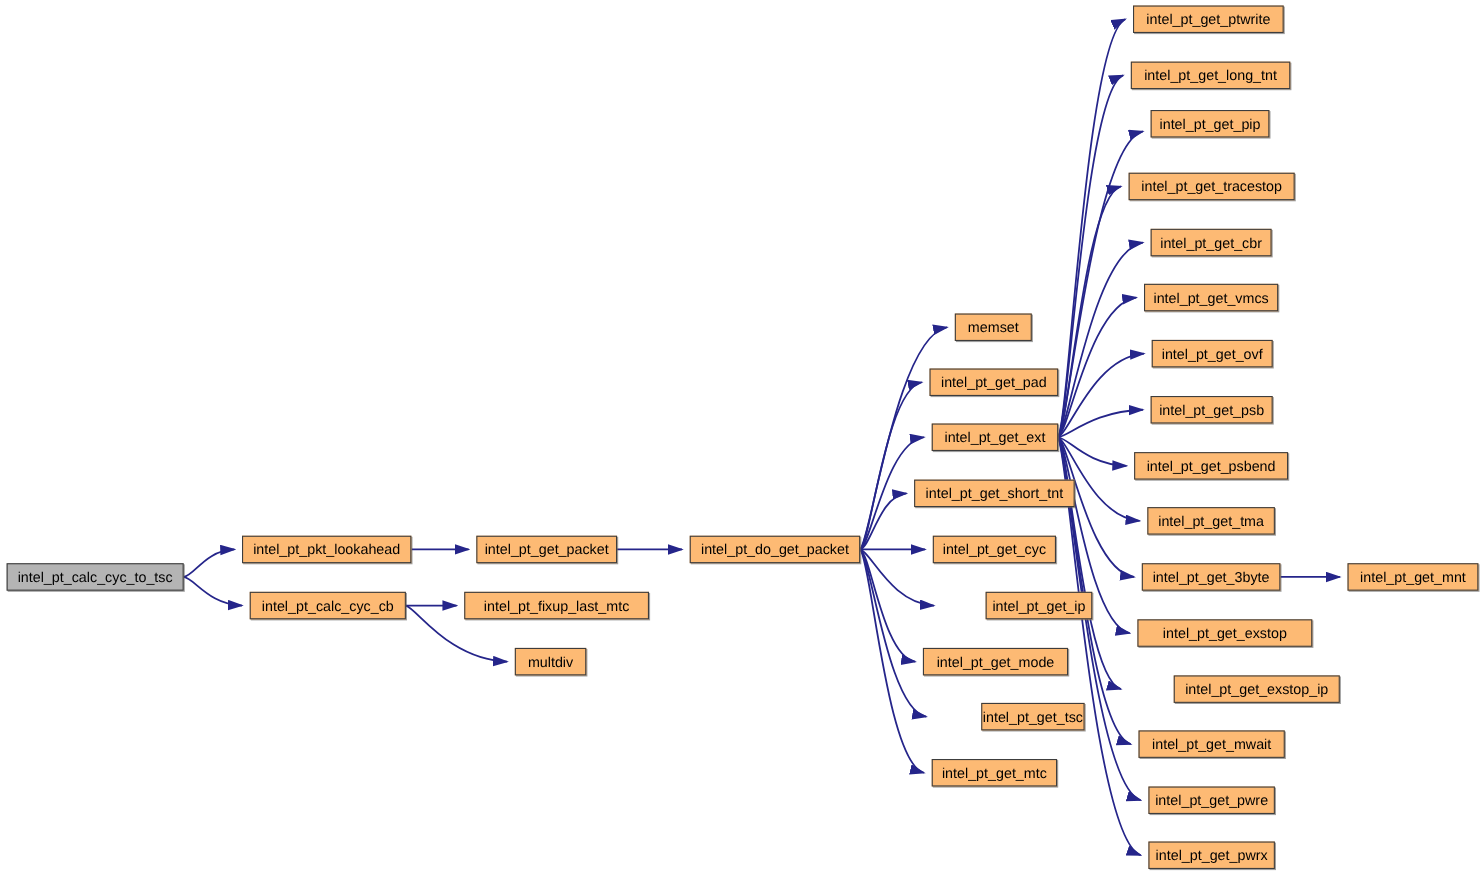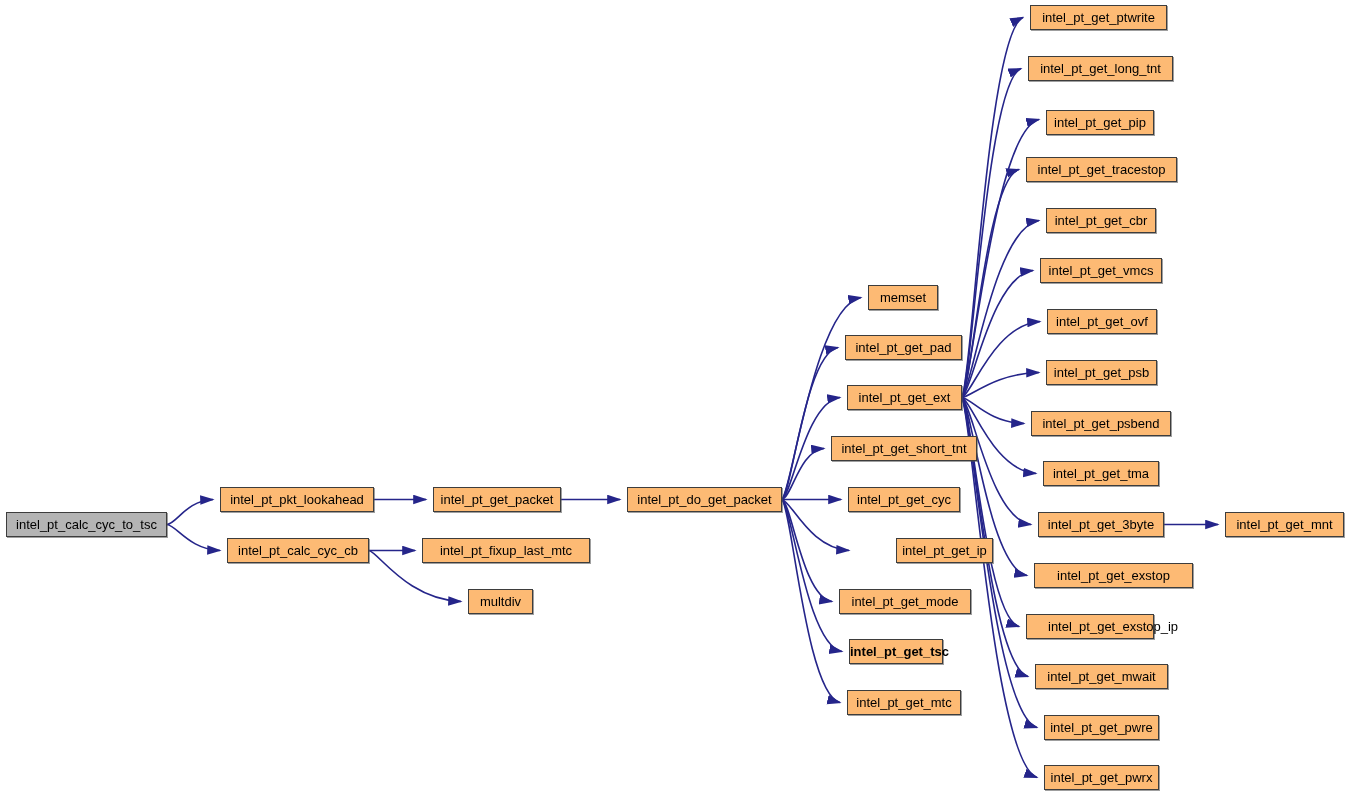--- a/index.html
+++ b/index.html
@@ -95,33 +95,33 @@
       <div class="node" style="left: 422px; top: 538px; width: 168px;">intel_pt_fixup_last_mtc</div>
       <div class="node" style="left: 468px; top: 589px; width: 65px;">multdiv</div>
       <div class="node" style="left: 627px; top: 487px; width: 155px;">intel_pt_do_get_packet</div>
       <div class="node" style="left: 868px; top: 285px; width: 70px;">memset</div>
       <div class="node" style="left: 845px; top: 335px; width: 117px;">intel_pt_get_pad</div>
       <div class="node" style="left: 847px; top: 385px; width: 115px;">intel_pt_get_ext</div>
       <div class="node" style="left: 831px; top: 436px; width: 146px;">intel_pt_get_short_tnt</div>
       <div class="node" style="left: 848px; top: 487px; width: 112px;">intel_pt_get_cyc</div>
       <div class="node" style="left: 896px; top: 538px; width: 97px;">intel_pt_get_ip</div>
       <div class="node" style="left: 839px; top: 589px; width: 132px;">intel_pt_get_mode</div>
-      <div class="node" style="left: 849px; top: 639px; width: 94px; font-weight: bold;">intel_pt_get_tsc</div>
+      <div class="node" style="left: 892px; top: 639px; width: 94px;">intel_pt_get_tsc</div>
       <div class="node" style="left: 847px; top: 690px; width: 114px;">intel_pt_get_mtc</div>
       <div class="node" style="left: 1030px; top: 5px; width: 137px;">intel_pt_get_ptwrite</div>
       <div class="node" style="left: 1028px; top: 56px; width: 145px;">intel_pt_get_long_tnt</div>
-      <div class="node" style="left: 1046px; top: 110px; width: 108px;">intel_pt_get_pip</div>
+      <div class="node" style="left: 1046px; top: 100px; width: 108px;">intel_pt_get_pip</div>
       <div class="node" style="left: 1026px; top: 157px; width: 151px;">intel_pt_get_tracestop</div>
       <div class="node" style="left: 1046px; top: 208px; width: 110px;">intel_pt_get_cbr</div>
       <div class="node" style="left: 1040px; top: 258px; width: 122px;">intel_pt_get_vmcs</div>
       <div class="node" style="left: 1047px; top: 309px; width: 110px;">intel_pt_get_ovf</div>
       <div class="node" style="left: 1046px; top: 360px; width: 111px;">intel_pt_get_psb</div>
       <div class="node" style="left: 1031px; top: 411px; width: 140px;">intel_pt_get_psbend</div>
       <div class="node" style="left: 1043px; top: 461px; width: 116px;">intel_pt_get_tma</div>
       <div class="node" style="left: 1038px; top: 512px; width: 126px;">intel_pt_get_3byte</div>
       <div class="node" style="left: 1034px; top: 563px; width: 159px;">intel_pt_get_exstop</div>
-      <div class="node" style="left: 1026px; top: 614px; width: 128px; padding-left: 21px;">intel_pt_get_exstop_ip</div>
+      <div class="node" style="left: 1067px; top: 614px; width: 151px;">intel_pt_get_exstop_ip</div>
       <div class="node" style="left: 1035px; top: 664px; width: 133px;">intel_pt_get_mwait</div>
       <div class="node" style="left: 1044px; top: 715px; width: 115px;">intel_pt_get_pwre</div>
       <div class="node" style="left: 1044px; top: 765px; width: 115px;">intel_pt_get_pwrx</div>
       <div class="node" style="left: 1225px; top: 512px; width: 119px;">intel_pt_get_mnt</div>
     </div>
 </div>
 
 </body></html>

